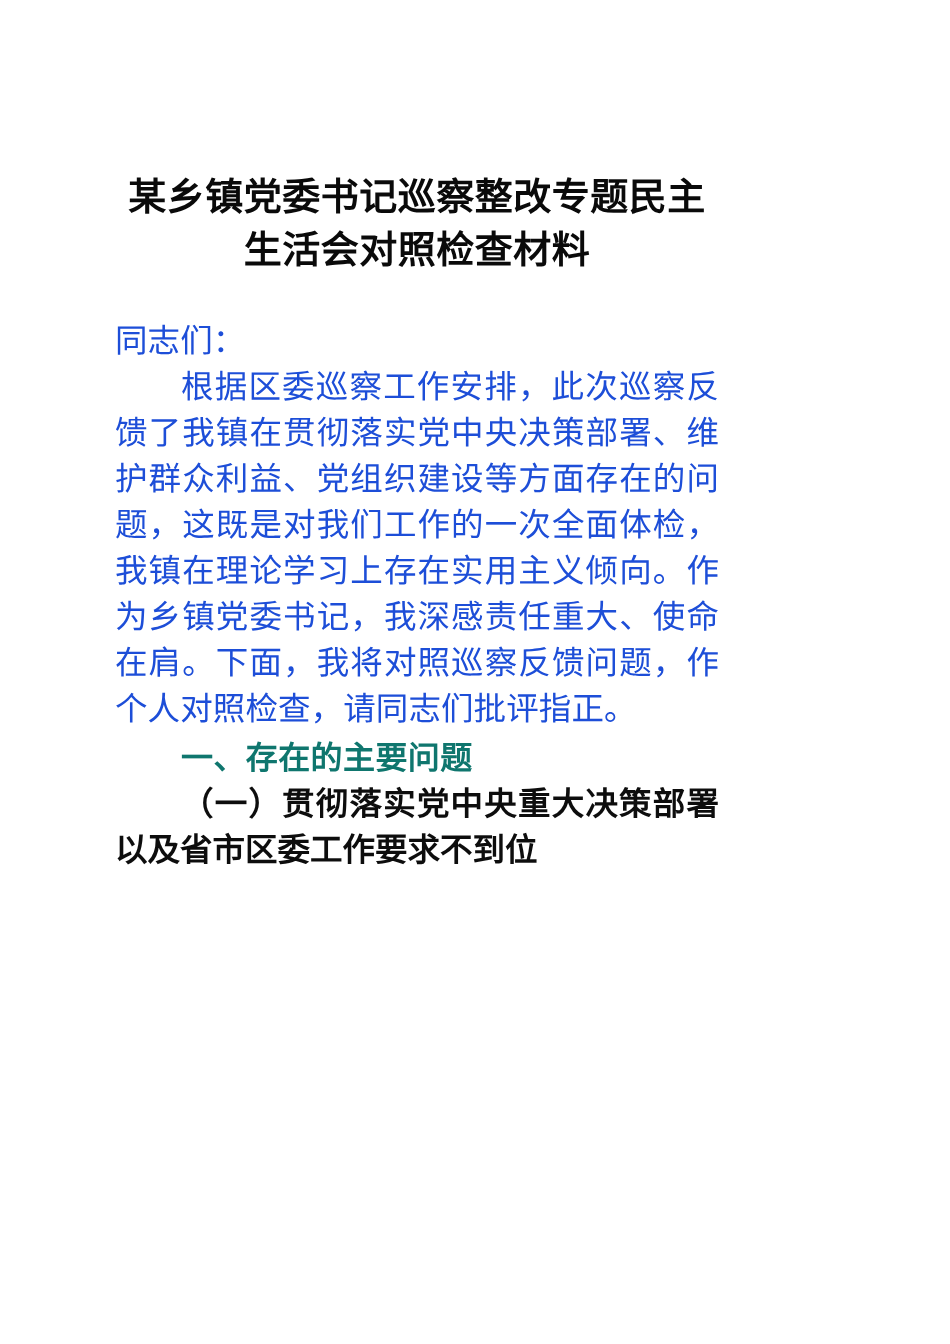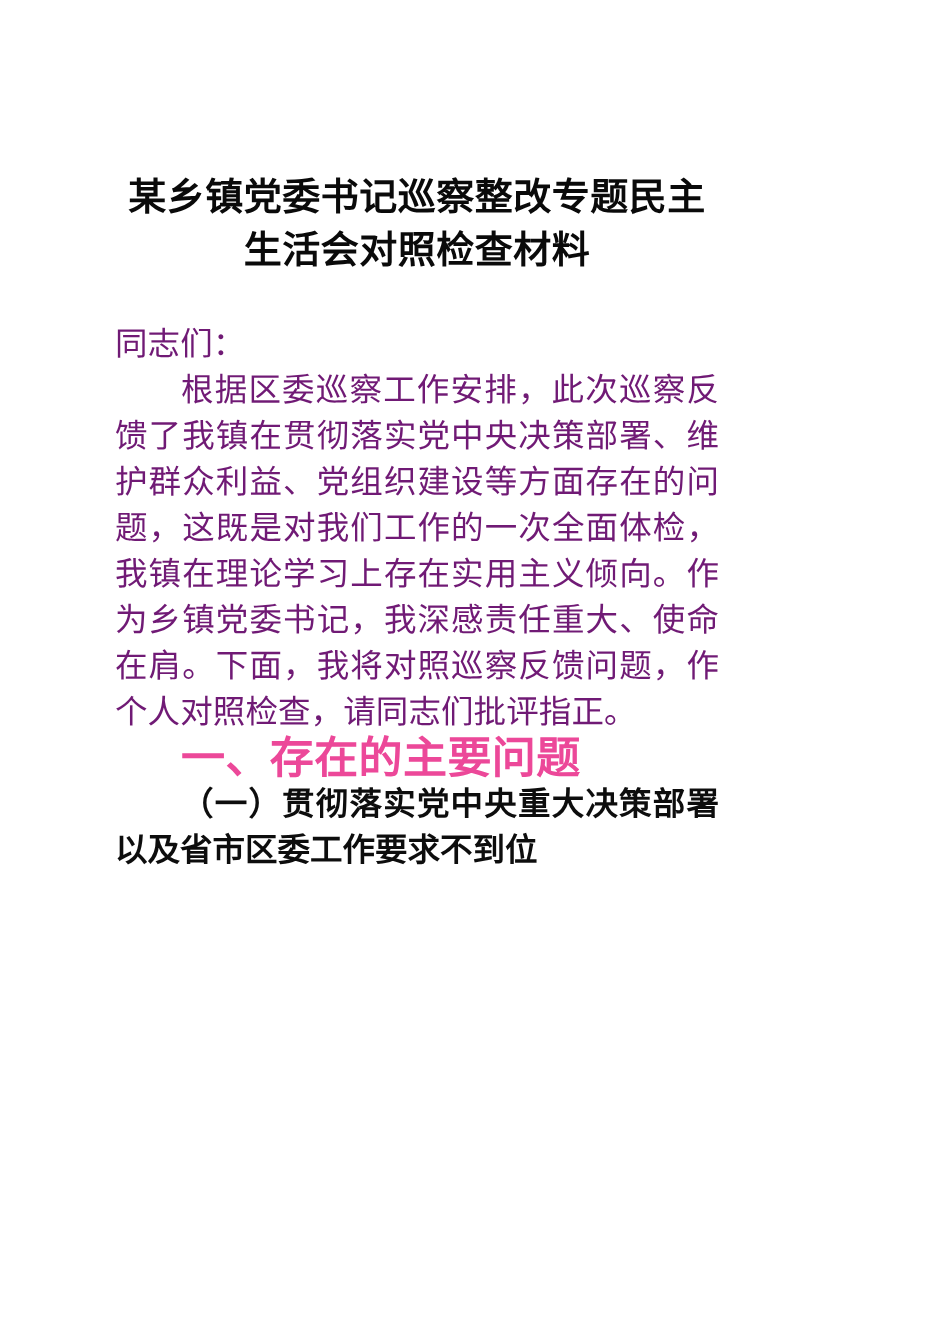--- a/index.html
+++ b/index.html
@@ -42,48 +42,48 @@
   }
 
   
   .body-block {
     margin-top: 44px;
   }
 
   p.para {
     margin: 0;
     padding: 0;
-    font-family: Liberation Serif, serif;
+    font-family: Liberation Mono, monospace;
     font-size: 32.5px;
     line-height: 46px;
     text-align: justify;
     text-justify: inter-ideograph;
     letter-spacing: 0.1px;
-    color: #701a75;
+    color: #1d4ed8;
   }
 
   p.para.indent {
     text-indent: 66px;
   }
 
   p.para.noindent {
     text-indent: 0;
   }
 
   
   p.head1 {
     margin: 0;
     padding: 0;
     font-family: "Liberation Sans", "DejaVu Sans", sans-serif;
     font-weight: 700;
-    font-size: 44px;
+    font-size: 32px;
     line-height: 46px;
     text-indent: 66px;
     letter-spacing: 0.4px;
-    color: #ec4899;
+    color: #0f766e;
   }
 
   
   p.head2 {
     margin: 0;
     padding: 0;
     font-family: Liberation Sans, sans-serif;
     font-weight: 600;
     font-size: 32.5px;
     line-height: 46px;

